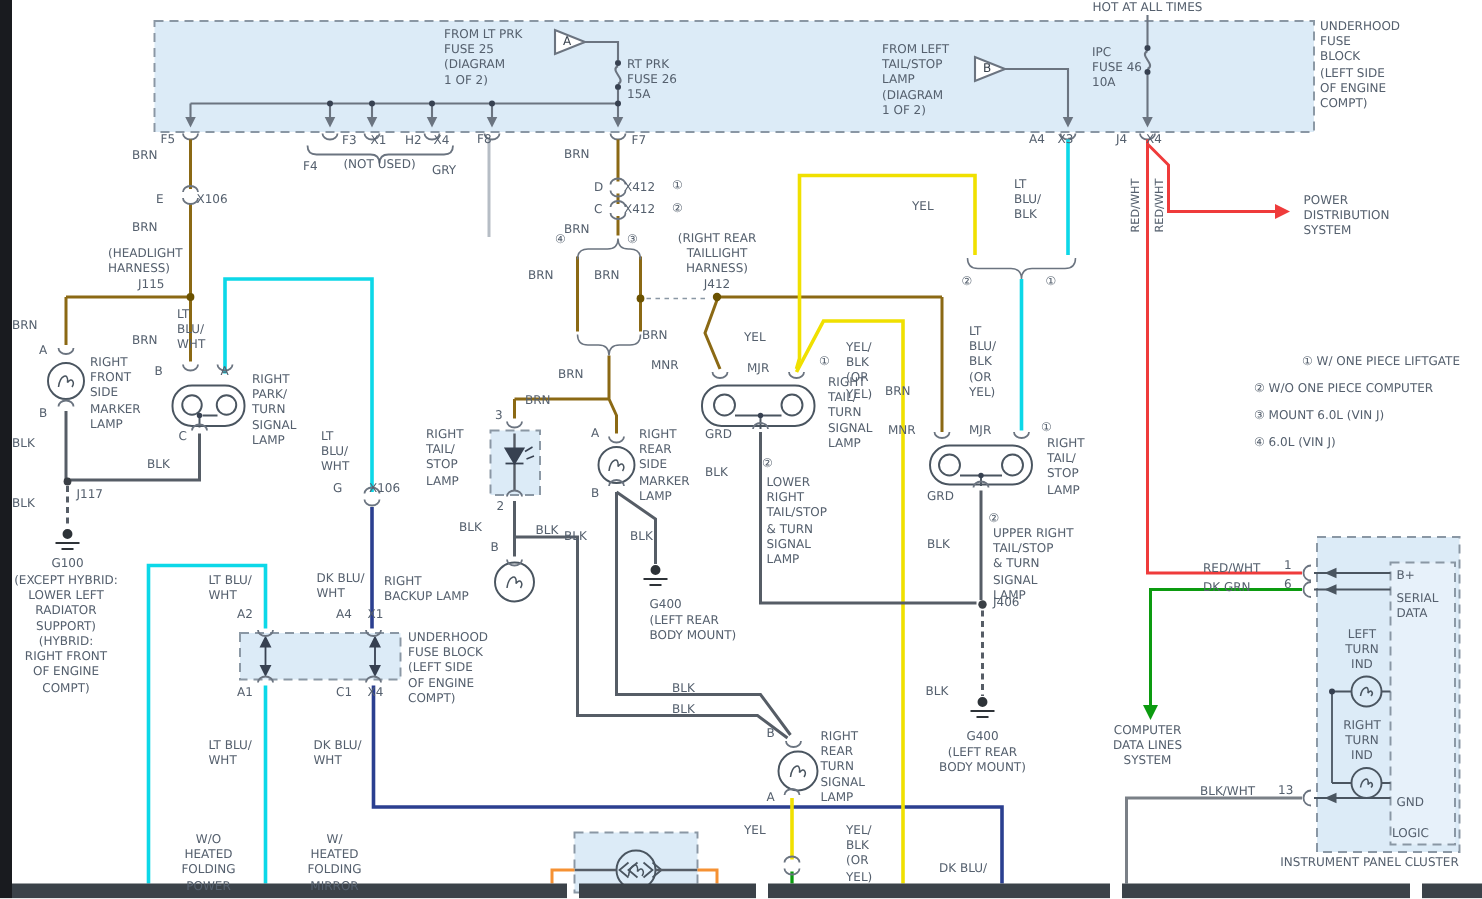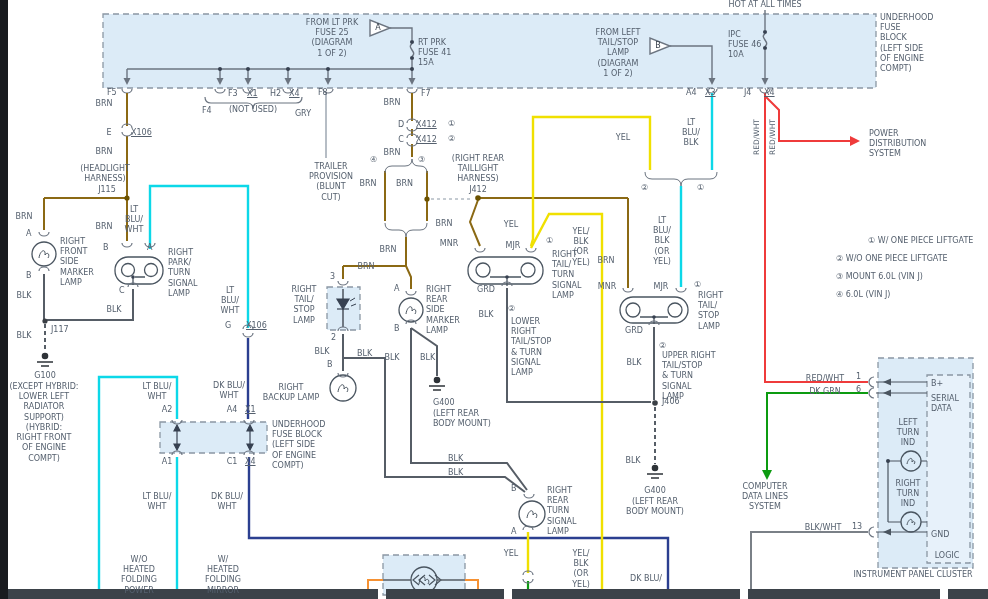--- a/index.html
+++ b/index.html
@@ -1,20 +1,20 @@
 <!DOCTYPE html>
 <html><head>
 <meta charset="utf-8">
 <style>
   html,body{margin:0;padding:0;background:#fff;}
   #stage{position:relative;width:988px;height:599px;background:#ffffff;overflow:hidden;
          font-family:"DejaVu Sans","Liberation Sans",sans-serif;}
   #stage svg{position:absolute;left:0;top:0;}
   .L{position:absolute;font-size:8px;line-height:1.28;color:#55606e;white-space:pre-line;}
-  .r{text-align:center;} .c{text-align:center;} .u{text-decoration:underline;}
+  .r{text-align:left;} .c{text-align:center;} .u{}
   .rot{transform:rotate(-90deg);transform-origin:0 0;white-space:nowrap;font-size:7.5px;}
   .dk{color:#39424d;}
 </style>
 </head>
 <body>
 
 <div id="stage">
 
 <svg width="988" height="599" viewBox="0 0 988 599">
 
@@ -254,21 +254,21 @@
   </g>
 </svg>
 
 <div class="L c" style="left:705px;top:0px;width:120px">HOT AT ALL TIMES</div>
 <div class="L r" style="left:296px;top:18px;width:72px">FROM LT PRK
 FUSE 25
 (DIAGRAM
 1 OF 2)</div>
 <div class="L c dk" style="left:372px;top:23px;width:12px">A</div>
 <div class="L" style="left:418px;top:38px;width:48px">RT PRK
-FUSE 41
+FUSE 26
 15A</div>
 <div class="L r" style="left:588px;top:28px;width:60px">FROM LEFT
 TAIL/STOP
 LAMP
 (DIAGRAM
 1 OF 2)</div>
 <div class="L c dk" style="left:652px;top:41px;width:12px">B</div>
 <div class="L" style="left:728px;top:30px;width:44px">IPC
 FUSE 46
 10A</div>
@@ -334,24 +334,20 @@
 WHT</div>
 <div class="L r" style="left:214px;top:286px;width:32px">LT
 BLU/
 WHT</div>
 <div class="L r" style="left:222px;top:321px;width:12px">G</div>
 <div class="L u" style="left:246px;top:321px;width:26px">X106</div>
 <div class="L r" style="left:211px;top:381px;width:36px">DK BLU/
 WHT</div>
 
 <div class="L r" style="left:288px;top:109px;width:30px">GRY</div>
-<div class="L c" style="left:296px;top:162px;width:70px">TRAILER
-PROVISION
-(BLUNT
-CUT)</div>
 <div class="L r" style="left:376px;top:98px;width:32px">BRN</div>
 <div class="L r" style="left:396px;top:120px;width:10px">D</div>
 <div class="L u" style="left:416px;top:120px;width:26px">X412</div>
 <div class="L" style="left:448px;top:119px;width:12px">①</div>
 <div class="L r" style="left:396px;top:135px;width:10px">C</div>
 <div class="L u" style="left:416px;top:135px;width:26px">X412</div>
 <div class="L" style="left:448px;top:134px;width:12px">②</div>
 <div class="L r" style="left:376px;top:148px;width:32px">BRN</div>
 <div class="L" style="left:370px;top:155px;width:12px">④</div>
 <div class="L" style="left:418px;top:155px;width:12px">③</div>
@@ -484,21 +480,21 @@
 <div class="L c" style="left:190px;top:555px;width:66px">W/
 HEATED
 FOLDING
 MIRROR</div>
 <div class="L r" style="left:626px;top:574px;width:40px">DK BLU/</div>
 
 <div class="L" style="left:869px;top:129px;width:72px">POWER
 DISTRIBUTION
 SYSTEM</div>
 <div class="L" style="left:868px;top:236px;width:146px">① W/ ONE PIECE LIFTGATE</div>
-<div class="L" style="left:836px;top:254px;width:146px">② W/O ONE PIECE LIFTGATE</div>
+<div class="L" style="left:836px;top:254px;width:146px">② W/O ONE PIECE COMPUTER</div>
 <div class="L" style="left:836px;top:272px;width:146px">③ MOUNT 6.0L (VIN J)</div>
 <div class="L" style="left:836px;top:290px;width:146px">④ 6.0L (VIN J)</div>
 <div class="L rot" style="left:752px;top:155px">RED/WHT</div>
 <div class="L rot" style="left:768px;top:155px">RED/WHT</div>
 <div class="L r" style="left:802px;top:374px;width:46px">RED/WHT</div>
 <div class="L" style="left:856px;top:372px;width:10px">1</div>
 <div class="L r" style="left:802px;top:387px;width:46px">DK GRN</div>
 <div class="L" style="left:856px;top:385px;width:10px">6</div>
 <div class="L c" style="left:736px;top:482px;width:58px">COMPUTER
 DATA LINES

